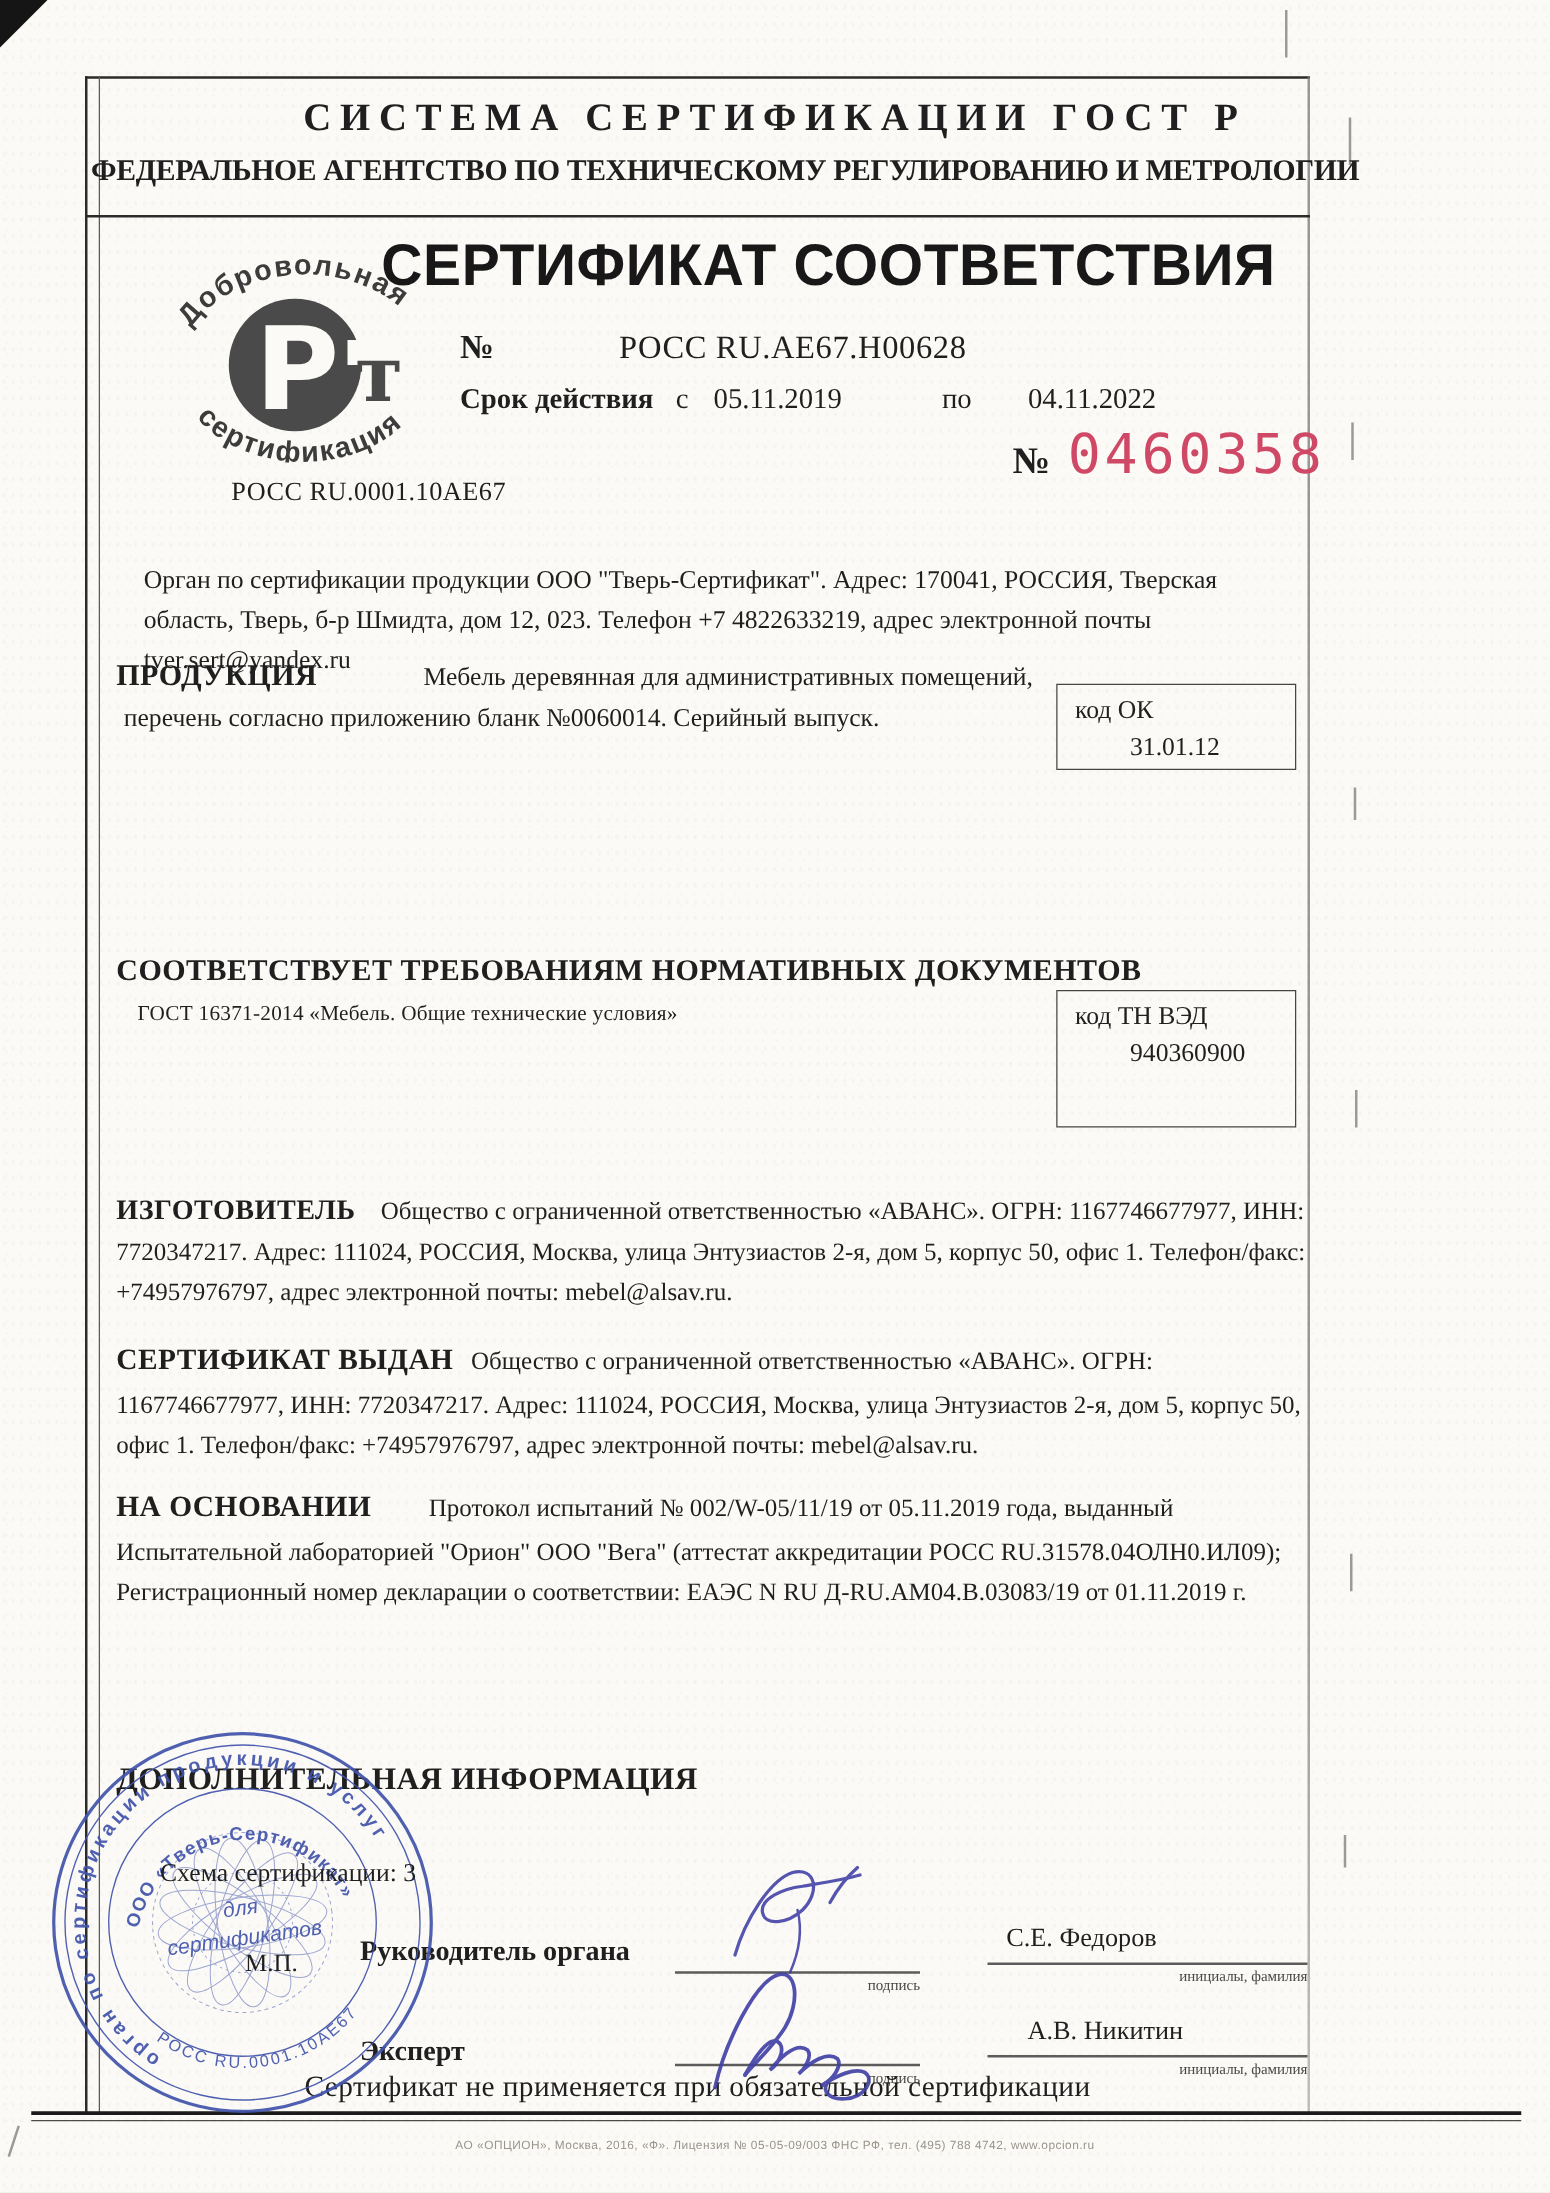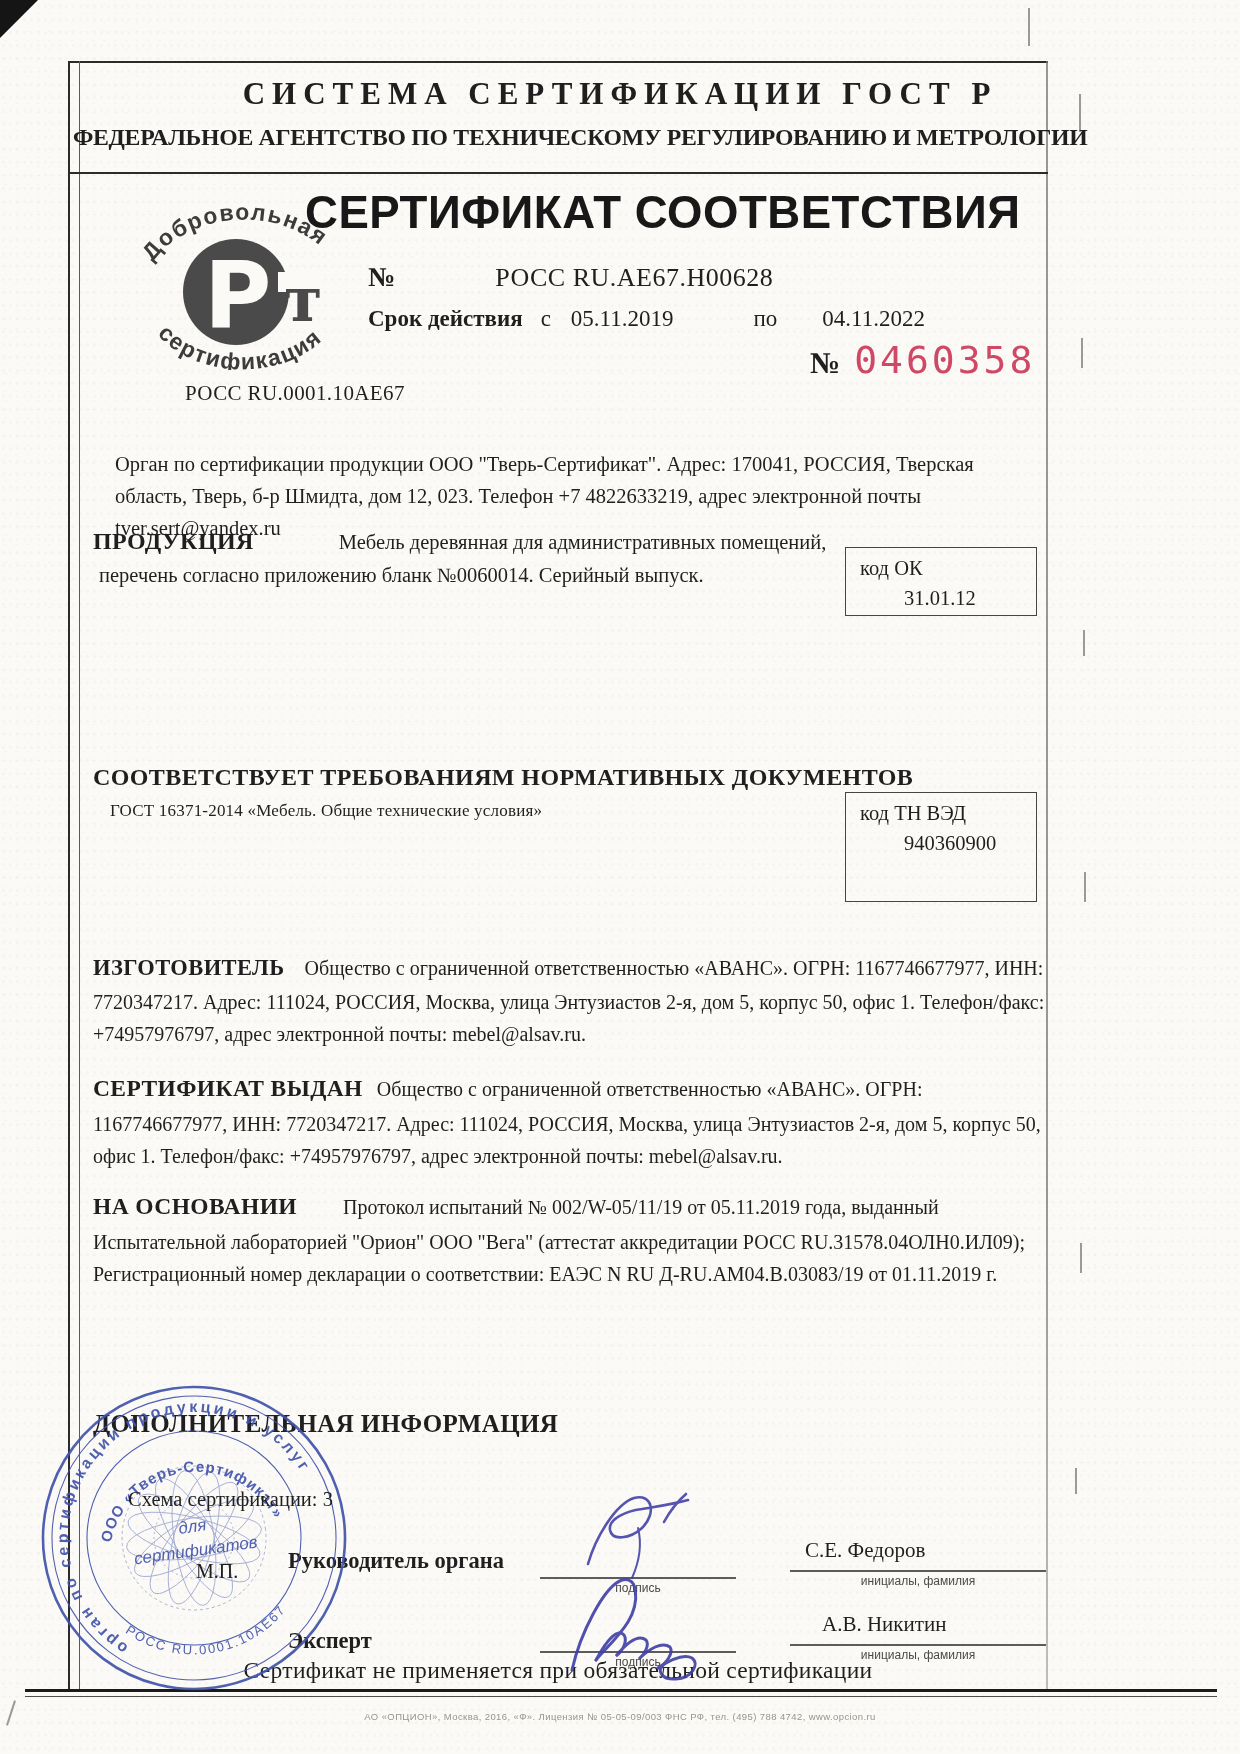--- a/index.html
+++ b/index.html
@@ -57,21 +57,21 @@
   .num-line .no{font-weight:bold;}
   .num-line .val{margin-left:100px;font-size:26px;letter-spacing:0.5px;}
   .validity{left:368px;top:306px;font-size:23px;display:flex;align-items:baseline;white-space:nowrap;}
   .validity .lbl{font-weight:bold;text-align:right;}
   .validity .c{margin-left:18px;}
   .validity .d1{margin-left:20px;}
   .validity .po{margin-left:80px;}
   .validity .d2{margin-left:45px;}
   .blank-no{left:810px;top:338px;display:flex;align-items:baseline;white-space:nowrap;}
   .blank-no .no{font-size:30px;font-weight:bold;}
-  .blank-no .digits{margin-left:14px;font-family:"DejaVu Sans Mono",monospace;font-size:38px;color:var(--accent-red);letter-spacing:3px;font-weight:500;}
+  .blank-no .digits{margin-left:14px;font-family:"DejaVu Sans Mono",monospace;font-size:44px;color:var(--accent-red);letter-spacing:3px;font-weight:500;}
 
   
   .h-sec{font-weight:bold;font-size:24px;letter-spacing:0.4px;white-space:nowrap;}
   .organ-row{left:93px;top:381px;display:flex;align-items:baseline;}
   .organ-row .code{margin-left:92px;font-size:21px;letter-spacing:0.4px;}
   .organ-par{left:115px;top:449px;width:906px;font-size:20.5px;line-height:1.55;}
   .product-blk{left:93px;top:523px;width:760px;font-size:20.5px;line-height:1.55;}
   .product-blk .line1{white-space:nowrap;}
   .product-blk b{font-size:24px;letter-spacing:0.4px;margin-right:85px;}
   .product-blk .line2{margin-left:6px;}
@@ -95,21 +95,21 @@
   .schema-line{left:128px;top:1488px;font-size:20.5px;z-index:4;}
   .mp{left:196px;top:1560px;font-size:20px;z-index:4;}
   .role{font-weight:bold;font-size:22.5px;white-space:nowrap;}
   .ruk{left:288px;top:1548px;}
   .exp{left:288px;top:1628px;}
   .sigline{background:#5c5c5c;height:1.5px;}
   .sl1{left:540px;top:1577px;width:196px;}
   .sl2{left:540px;top:1651px;width:196px;}
   .nl1{left:790px;top:1570px;width:256px;}
   .nl2{left:790px;top:1644px;width:256px;}
-  .cap{font-family:Liberation Sans, sans-serif;font-size:12px;color:#4c4a47;text-align:center;}
+  .cap{font-family:Liberation Serif, serif;font-size:12px;color:#4c4a47;text-align:right;}
   .cap1{left:540px;top:1581px;width:196px;}
   .cap2{left:540px;top:1655px;width:196px;}
   .cap3{left:790px;top:1574px;width:256px;}
   .cap4{left:790px;top:1648px;width:256px;}
   .pname{font-size:21px;white-space:nowrap;}
   .n1{left:805px;top:1538px;}
   .n2{left:822px;top:1612px;}
   .foot-note{left:68px;top:1657px;width:980px;text-align:center;font-size:23.5px;letter-spacing:0.3px;}
   .fine-print{left:0;top:1711px;width:1240px;text-align:center;font-family:"Liberation Sans",sans-serif;font-size:9.5px;color:#99948c;letter-spacing:0.4px;}
 

